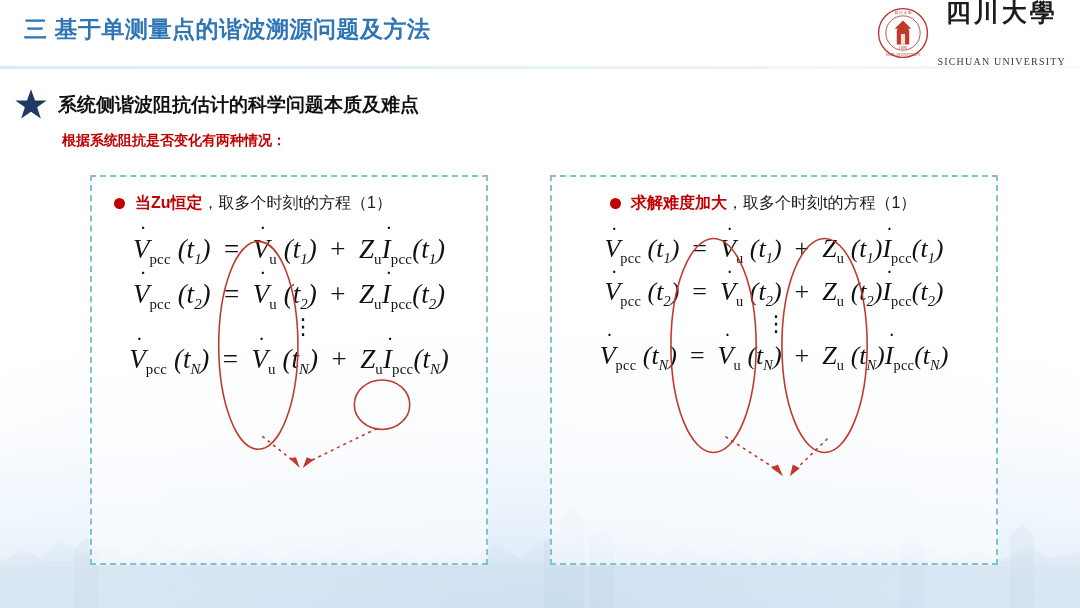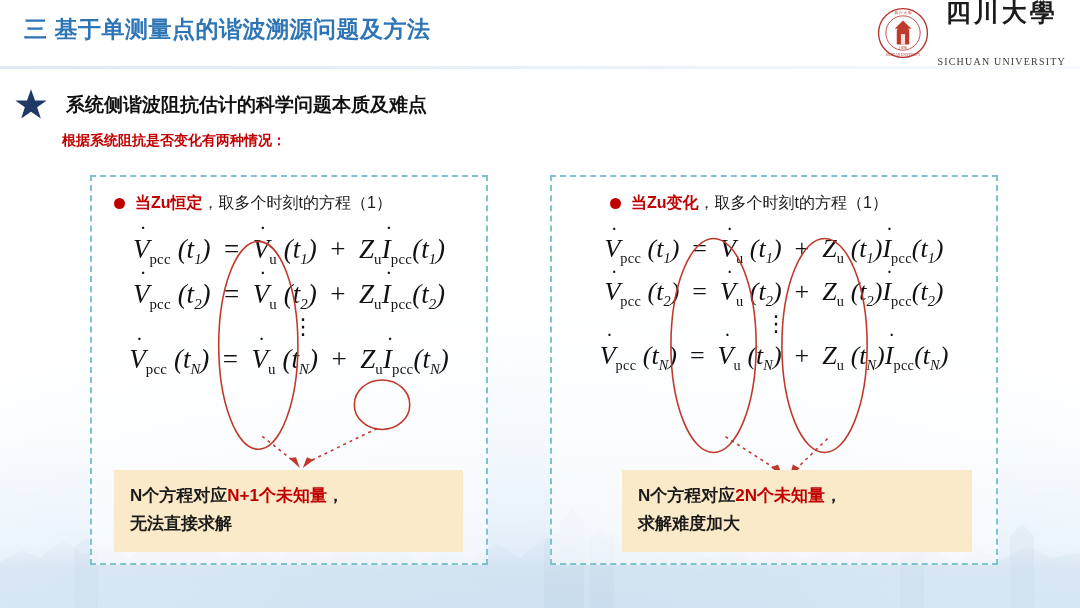--- a/index.html
+++ b/index.html
@@ -43,21 +43,21 @@
   .logo-cn{
     font-family:"DejaVu Serif","Liberation Serif",serif;
     font-size:25px;font-weight:bold;color:#1c1c1c;letter-spacing:3px;
   }
   .logo-en{
     font-family:"Liberation Serif","DejaVu Serif",serif;
     font-size:10px;color:#3a3a3a;letter-spacing:1.2px;margin-top:4px;
   }
   
   .star-head{
-    position:absolute;left:14px;top:88px;display:flex;align-items:center;gap:18px;
+    position:absolute;left:14px;top:88px;display:flex;align-items:center;gap:10px;
   }
   .star-icon{width:34px;height:34px;display:block;}
   .star-head-text{
     font-size:19px;font-weight:bold;color:#111111;white-space:nowrap;
   }
   .sub-head{
     position:absolute;left:62px;top:132px;
     font-size:14px;font-weight:bold;color:#c00000;white-space:nowrap;
   }
   
@@ -237,33 +237,27 @@
       <ellipse cx="168" cy="170" rx="40" ry="105" fill="none" stroke="#c0392b" stroke-width="1.6"></ellipse>
       <ellipse cx="293" cy="230" rx="28" ry="25" fill="none" stroke="#c0392b" stroke-width="1.6"></ellipse>
       <g stroke="#c0392b" stroke-width="1.6" stroke-dasharray="3,4" fill="none">
         <line x1="172" y1="262" x2="205" y2="288"></line>
         <line x1="288" y1="254" x2="218" y2="288"></line>
       </g>
       <polygon points="210,294 199,284 206,283" fill="#c0392b"></polygon>
       <polygon points="213,294 217,283 224,286" fill="#c0392b"></polygon>
     </svg>
 
-    <div class="callout" id="callout-left">
-      <div class="callout-line">
-        <span>N个方程对应</span><span class="hl">N+1个未知量</span><span>，</span>
-      </div>
-      <div class="callout-line">无法直接求解</div>
-    </div>
   </div>
 
   <div class="panel" id="panel-right">
 
     <div class="panel-bullet">
       <span class="dot"></span>
-      <span class="bullet-red">当Zu变化</span>
+      <span class="bullet-red">求解难度加大</span>
       <span class="bullet-black">，取多个时刻t的方程（1）</span>
     </div>
 
     <div class="eqs">
       <div class="eq">
         <span class="dotv">V</span><span class="sub">pcc</span>&nbsp;<i>(t</i><span class="subi">1</span><i>)</i>
         &nbsp;=&nbsp;
         <span class="dotv">V</span><span class="sub">u</span>&nbsp;<i>(t</i><span class="subi">1</span><i>)</i>
         &nbsp;+&nbsp;
         <i>Z</i><span class="sub">u</span>&nbsp;<i>(t</i><span class="subi">1</span><i>)</i><span class="dotv">I</span><span class="sub">pcc</span><i>(t</i><span class="subi">1</span><i>)</i>
@@ -289,21 +283,15 @@
       <ellipse cx="163" cy="170" rx="43" ry="108" fill="none" stroke="#c0392b" stroke-width="1.6"></ellipse>
       <ellipse cx="275" cy="170" rx="43" ry="108" fill="none" stroke="#c0392b" stroke-width="1.6"></ellipse>
       <g stroke="#c0392b" stroke-width="1.6" stroke-dasharray="3,4" fill="none">
         <line x1="175" y1="262" x2="228" y2="296"></line>
         <line x1="278" y1="264" x2="245" y2="296"></line>
       </g>
       <polygon points="233,302 221,293 228,290" fill="#c0392b"></polygon>
       <polygon points="240,302 243,290 250,294" fill="#c0392b"></polygon>
     </svg>
 
-    <div class="callout" id="callout-right">
-      <div class="callout-line">
-        <span>N个方程对应</span><span class="hl">2N个未知量</span><span>，</span>
-      </div>
-      <div class="callout-line">求解难度加大</div>
-    </div>
   </div>
 
 </div>
 
 </body></html>

